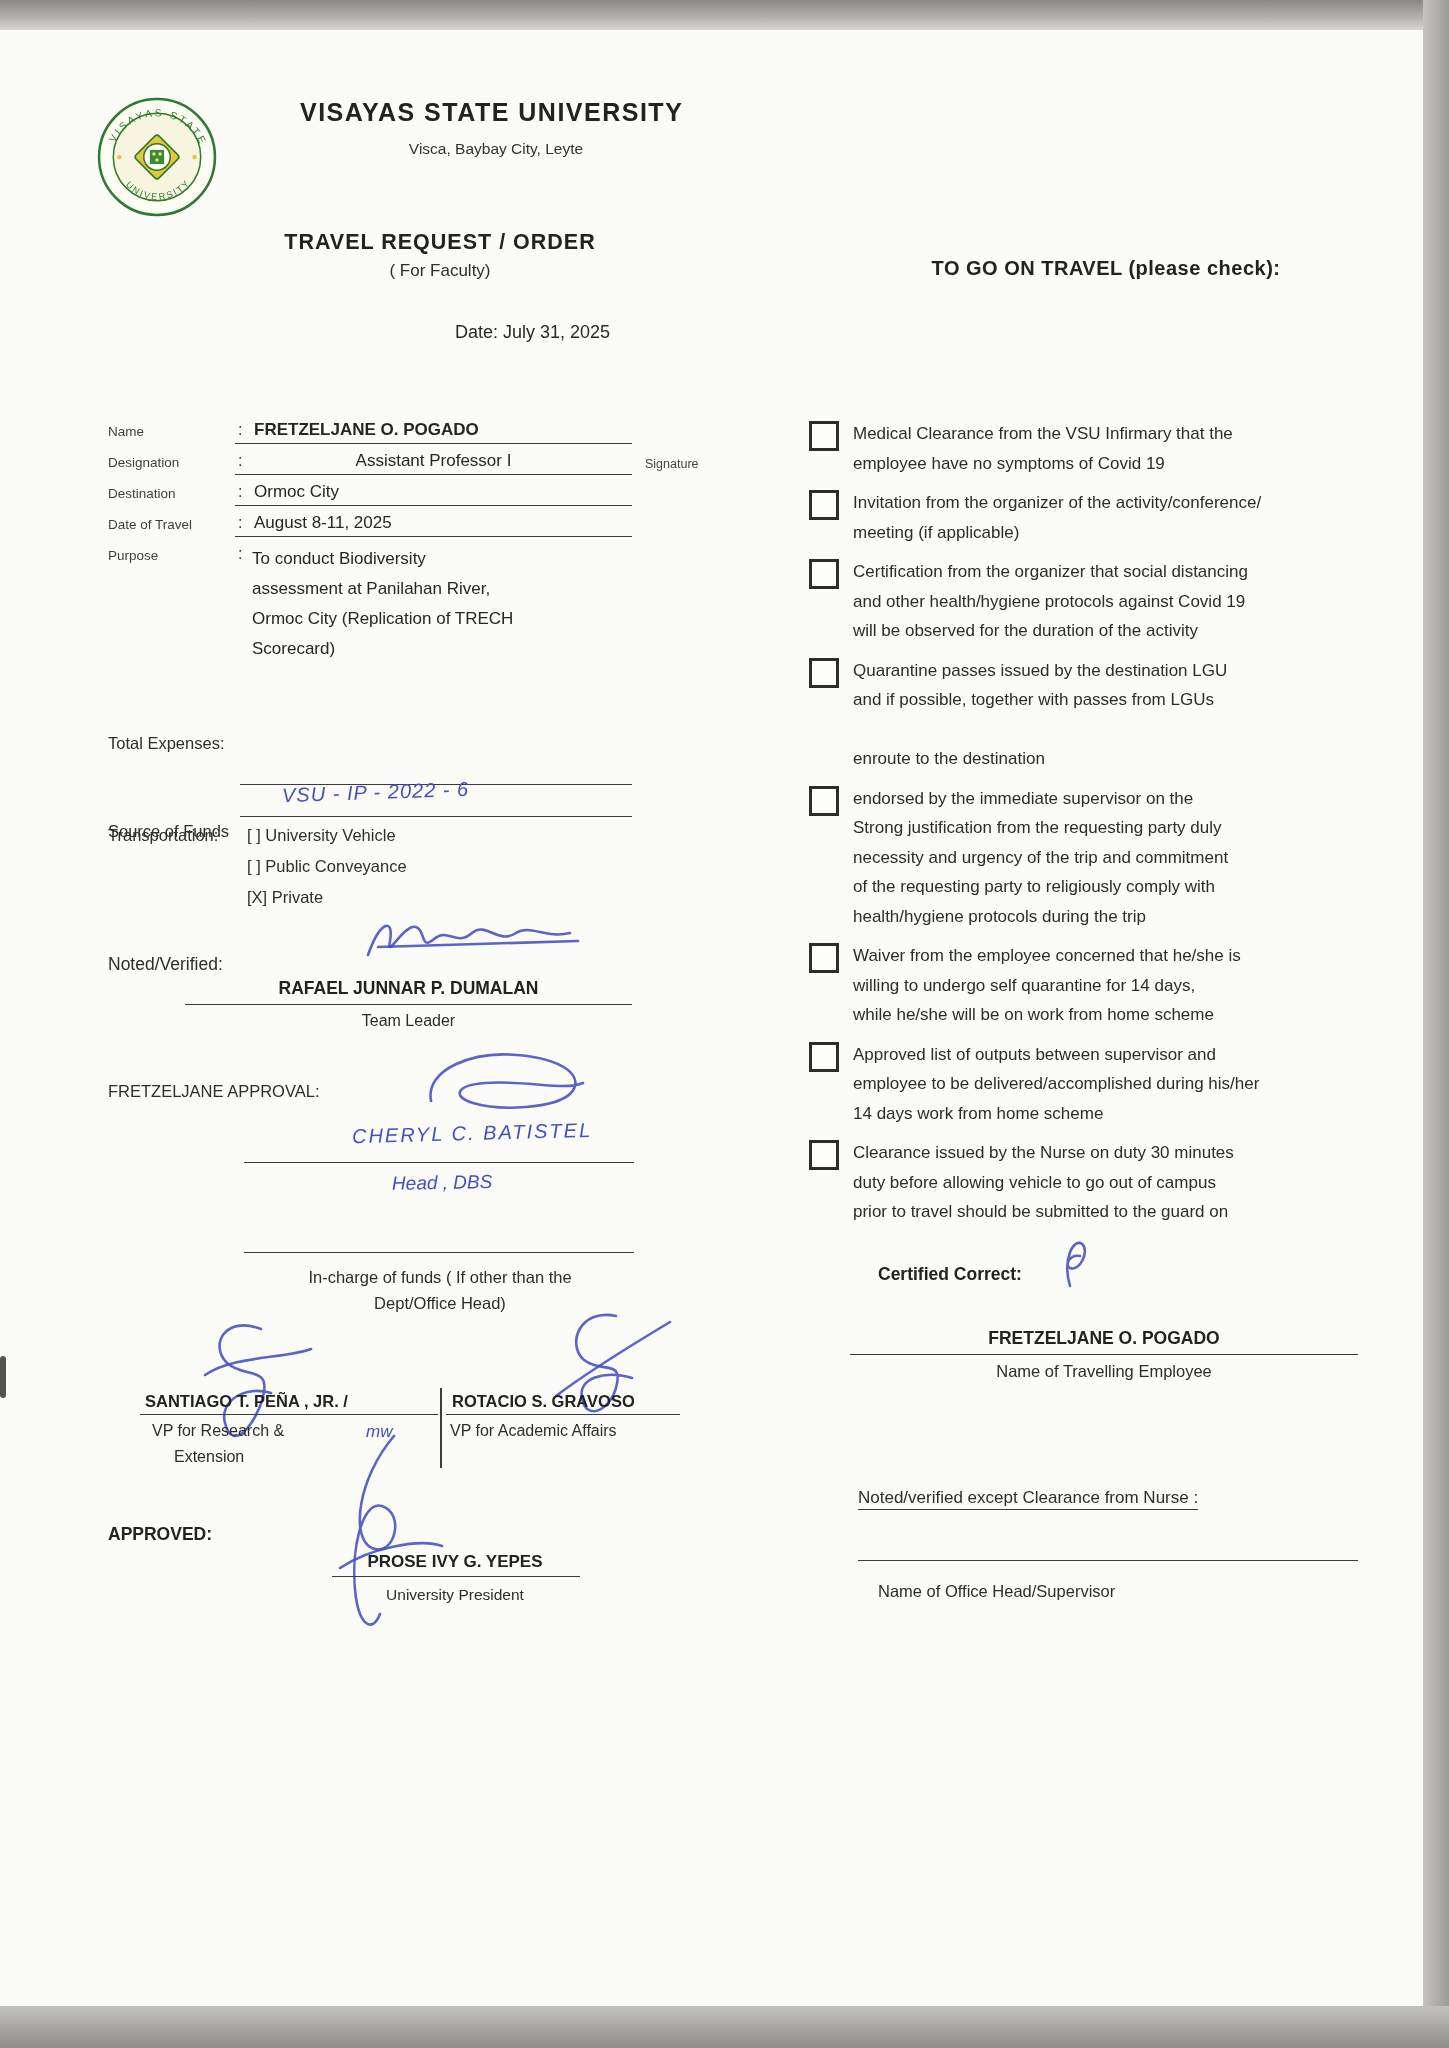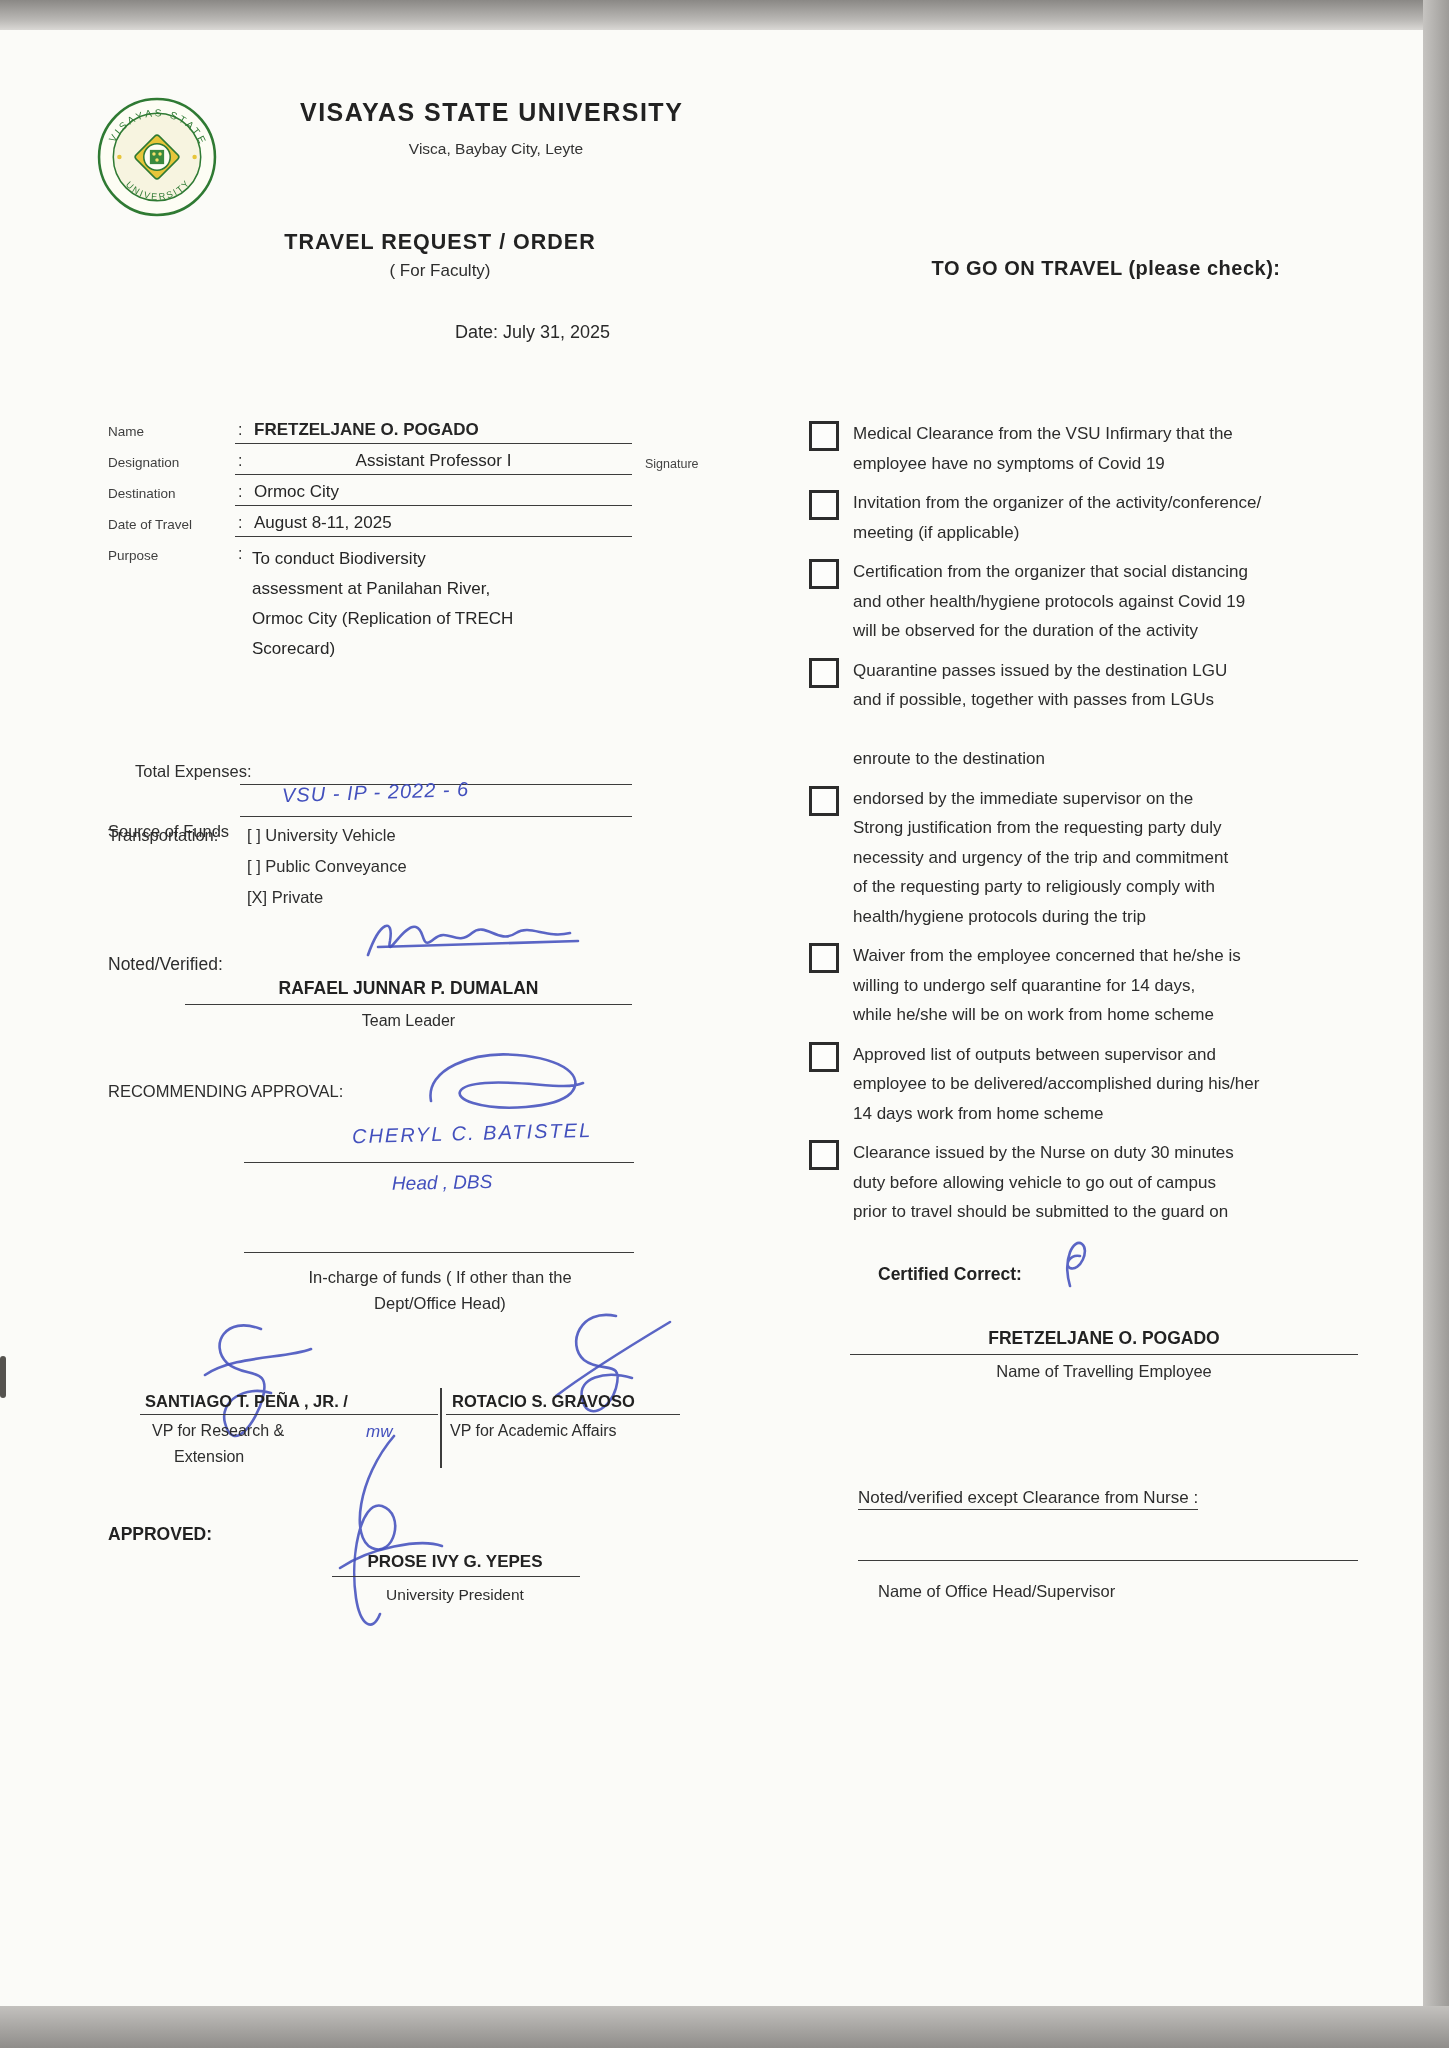--- a/index.html
+++ b/index.html
@@ -109,21 +109,21 @@
 
   <div class="abs flabel" style="left:108px;top:548px;">Purpose</div>
   <span class="abs fcolon" style="left:238px;top:545px;">:</span>
   <div class="abs fvalue" style="left:252px;top:544px;line-height:30px;">
     <div>To conduct Biodiversity</div>
     <div>assessment at Panilahan River,</div>
     <div>Ormoc City (Replication of TRECH</div>
     <div>Scorecard)</div>
   </div>
 
-  <div class="abs body16" style="left:108px;top:762px;margin-left:27px;">Total Expenses:</div>
+  <div class="abs body16" style="left:108px;top:734px;">Total Expenses:</div>
   <div class="abs uline" style="left:240px;top:784px;width:392px;"></div>
 
   <div class="abs body16" style="left:108px;top:822px;">Source of Funds</div>
   <div class="abs hand" style="left:282px;top:781px;font-size:20px;letter-spacing:1px;transform:rotate(-2deg);">VSU - IP - 2022 - 6</div>
   <div class="abs uline" style="left:240px;top:816px;width:392px;"></div>
 
   <div class="abs body16" style="left:108px;top:826px;">Transportation:</div>
   <div class="abs body16" style="left:247px;top:826px;">[ ] University Vehicle</div>
   <div class="abs body16" style="left:247px;top:857px;">[ ] Public Conveyance</div>
   <div class="abs body16" style="left:247px;top:888px;">[X] Private</div>
@@ -132,21 +132,21 @@
   <div class="abs" style="left:360px;top:903px;">
     <svg class="sig" width="230" height="70" viewBox="0 0 230 70">
       <path d="M8,52 C20,18 34,14 30,38 C26,58 44,20 56,24 C66,27 60,48 74,36 C88,24 96,44 112,30 C126,18 138,42 156,30 C170,21 186,36 210,30"></path>
       <path d="M18,44 L218,38"></path>
     </svg>
   </div>
   <div class="abs ctr b" style="left:185px;top:978px;width:447px;font-size:17.5px;">RAFAEL JUNNAR P. DUMALAN</div>
   <div class="abs uline" style="left:185px;top:1004px;width:447px;"></div>
   <div class="abs ctr" style="left:185px;top:1012px;width:447px;font-size:16px;">Team Leader</div>
 
-  <div class="abs" style="left:108px;top:1082px;font-size:16.5px;">RECOMMENDING APPROVAL:</div>
+  <div class="abs" style="left:108px;top:1082px;font-size:16.5px;">FRETZELJANE APPROVAL:</div>
   <div class="abs" style="left:415px;top:1043px;">
     <svg class="sig" width="180" height="80" viewBox="0 0 180 80">
       <path d="M16,58 C10,26 58,8 102,12 C150,16 170,34 156,50 C140,66 84,68 58,60 C36,53 42,42 70,40 C110,37 150,48 168,40"></path>
     </svg>
   </div>
   <div class="abs hand" style="left:352px;top:1122px;font-size:20px;letter-spacing:2px;transform:rotate(-1.5deg);">CHERYL C. BATISTEL</div>
   <div class="abs uline" style="left:244px;top:1162px;width:390px;"></div>
   <div class="abs hand" style="left:392px;top:1172px;font-size:19px;transform:rotate(-1deg);">Head , DBS</div>
 
   <div class="abs uline" style="left:244px;top:1252px;width:390px;"></div>

